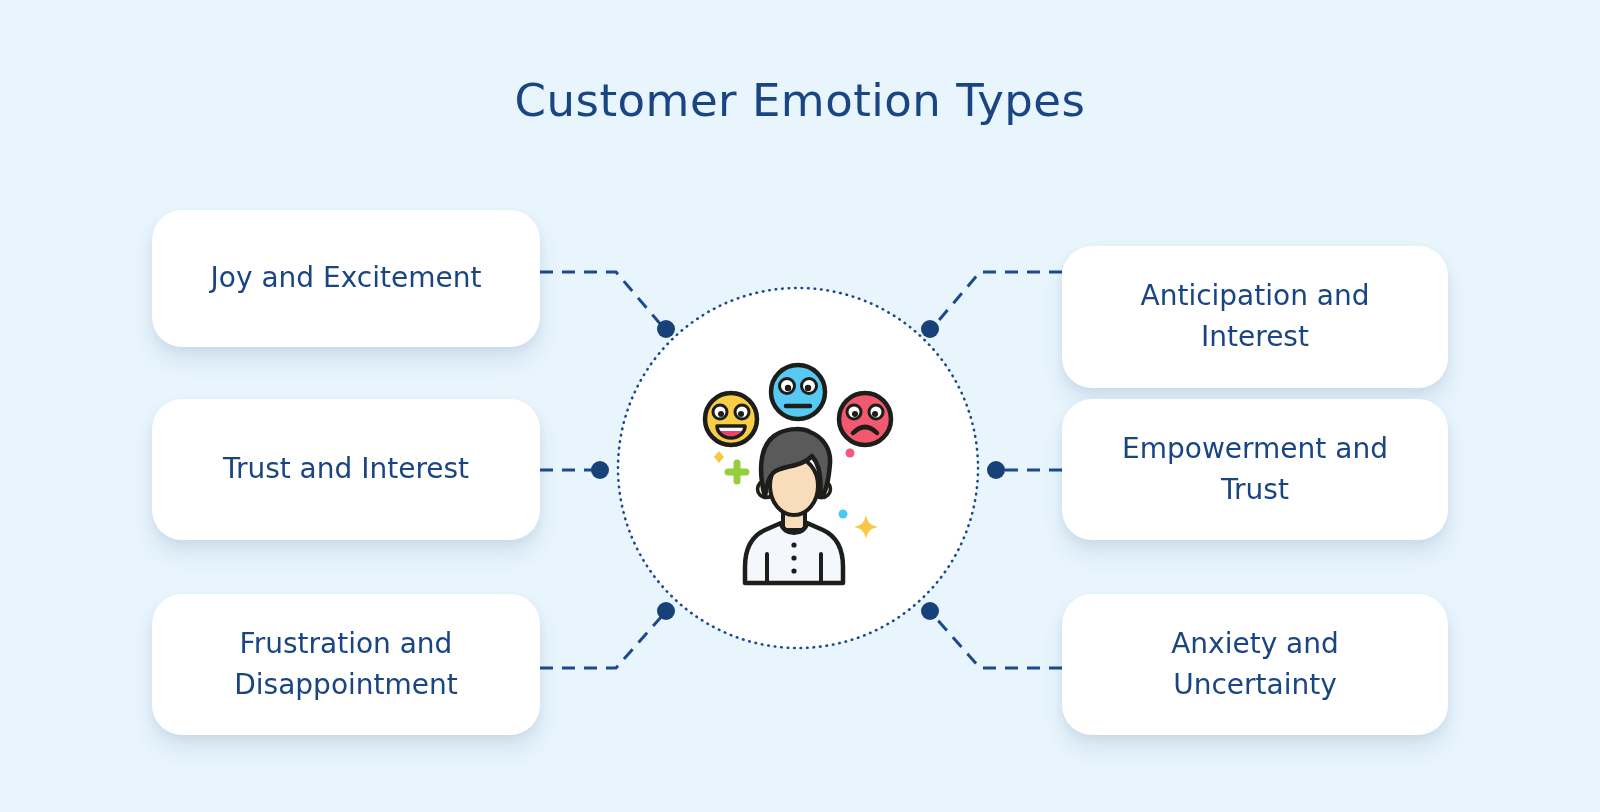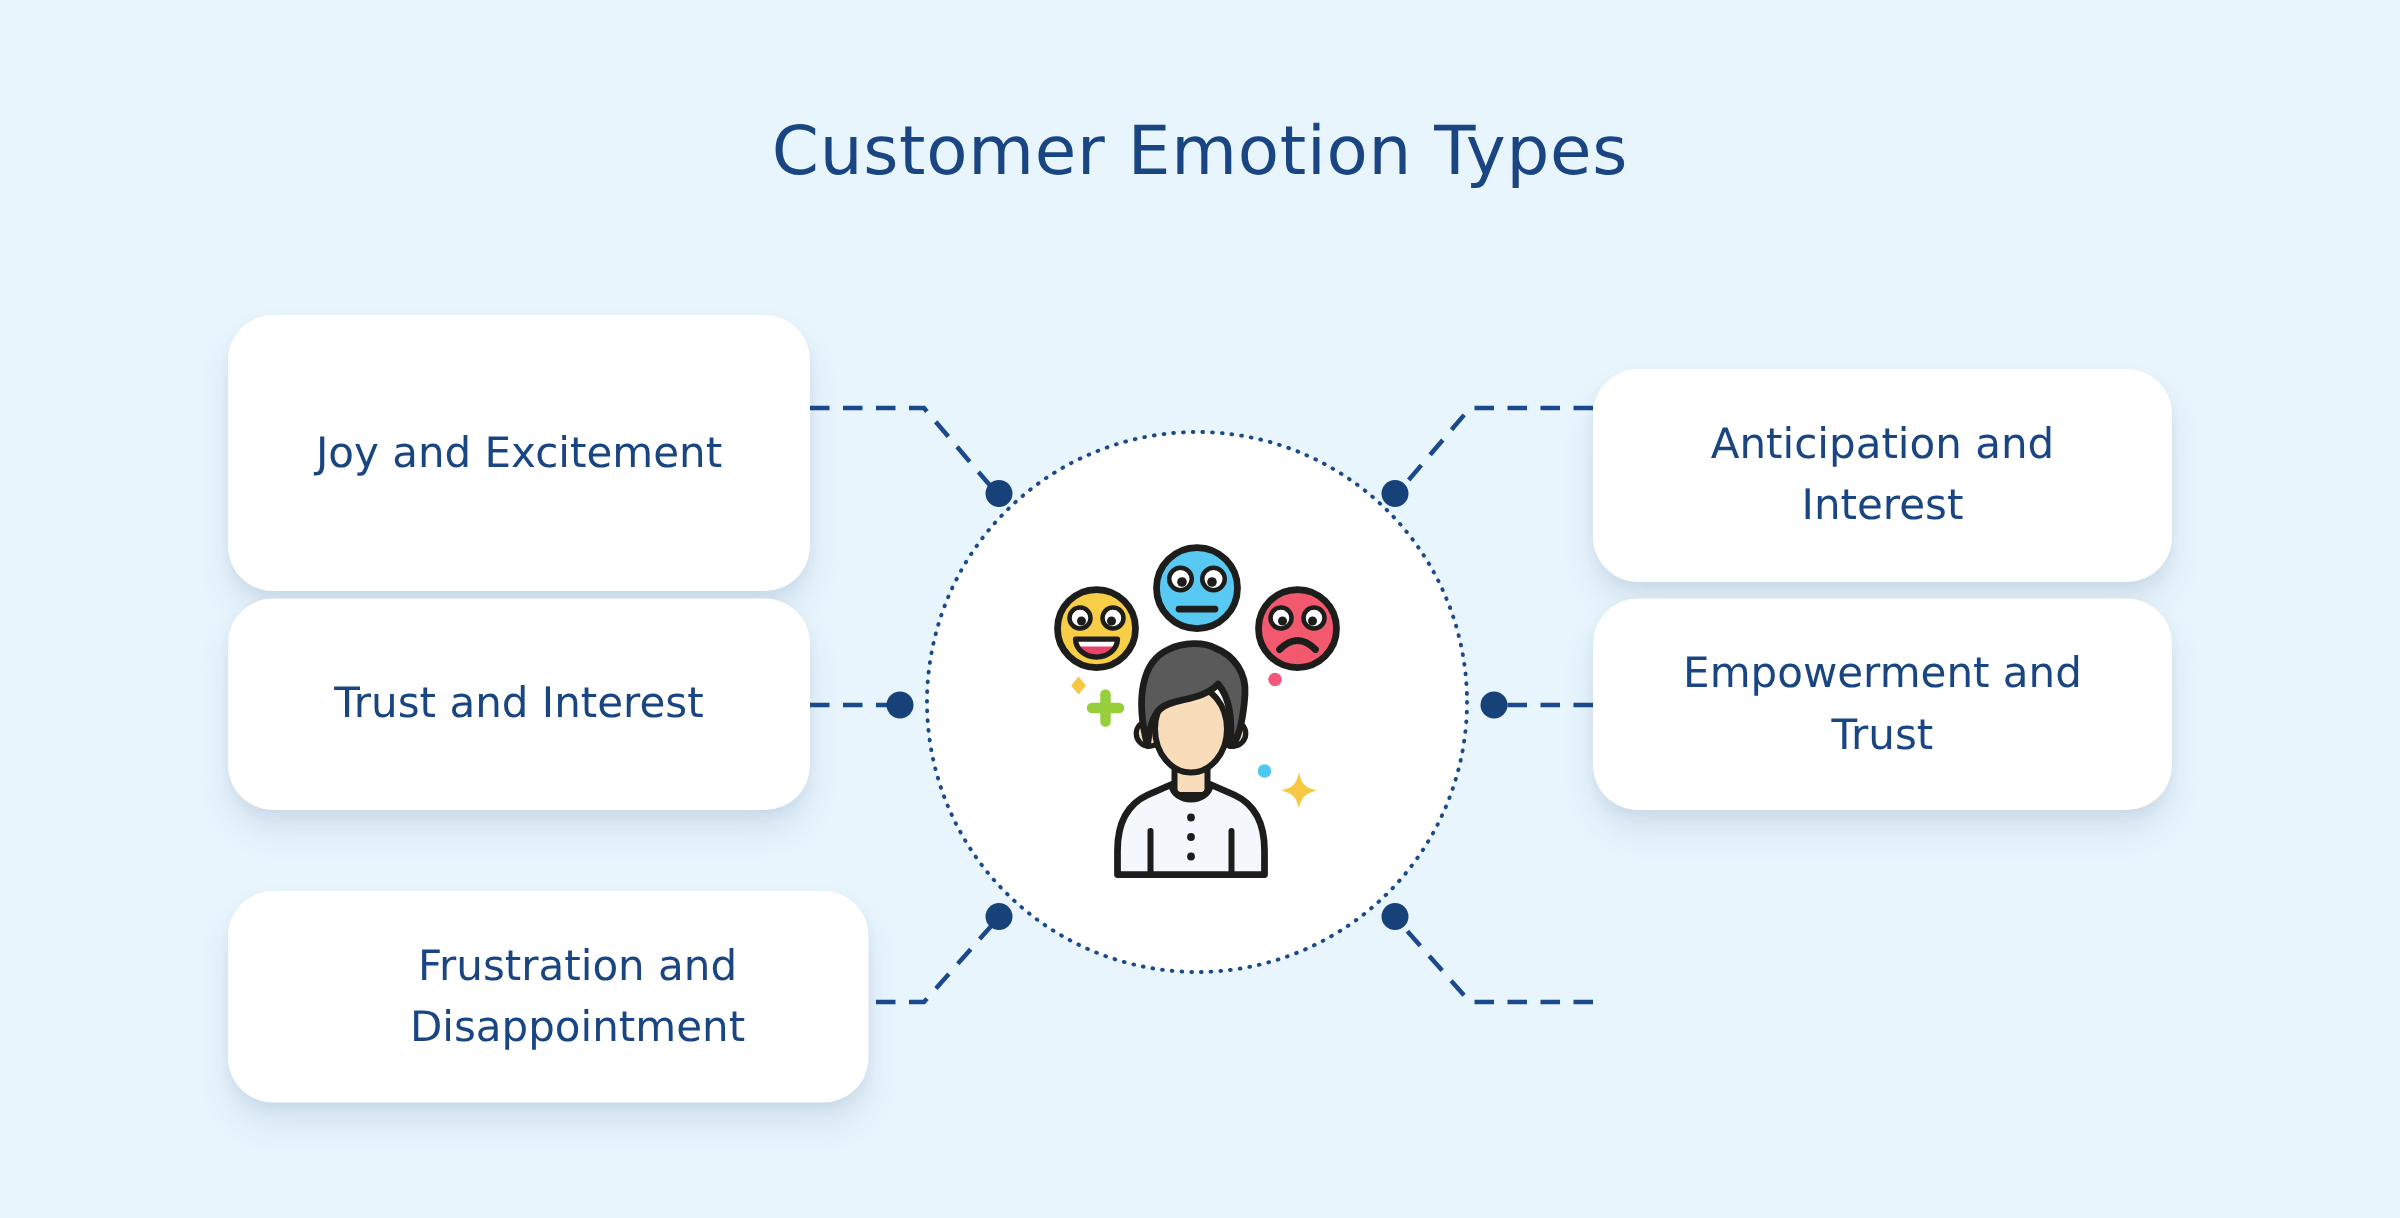--- a/index.html
+++ b/index.html
@@ -37,23 +37,23 @@
     display: flex;
     align-items: center;
     justify-content: center;
     text-align: center;
     color: var(--navy, #1A4583);
     font-size: 28px;
     line-height: 1.45;
     box-shadow: 0 14px 22px rgba(27,64,118,0.10), 0 4px 8px rgba(27,64,118,0.06);
   }
   .node .label { white-space: pre-line; padding: 0 14px; }
-  .tl { left: 152px; top: 210px; width: 388px; height: 184px; }
+  .tl { left: 152px; top: 210px; width: 388px; height: 137px; }
   .ml { left: 152px; top: 399px; width: 388px; height: 141px; }
-  .bl { left: 152px; top: 594px; width: 388px; height: 141px; padding-left: 39px; }
+  .bl { left: 152px; top: 594px; width: 388px; height: 141px; }
   .tr { left: 1062px; top: 210px; width: 386px; height: 142px; margin-top: 36px; }
   .mr { left: 1062px; top: 399px; width: 386px; height: 141px; }
   .br { left: 1062px; top: 594px; width: 386px; height: 141px; }
 
   .ring {
     fill: var(--circle-fill, #FFFFFF);
     stroke: var(--line, #1B4A8C);
     stroke-width: 2.6;
     stroke-dasharray: 0.5 6;
     stroke-linecap: round;
@@ -164,14 +164,18 @@
 Disappointment</span>
   </div>
   <div class="node tr">
     <span class="label">Anticipation and
 Interest</span>
   </div>
   <div class="node mr">
     <span class="label">Empowerment and
 Trust</span>
   </div>
+  <div class="node br">
+    <span class="label">Anxiety and
+Uncertainty</span>
+  </div>
 
 </div>
 
 </body></html>

